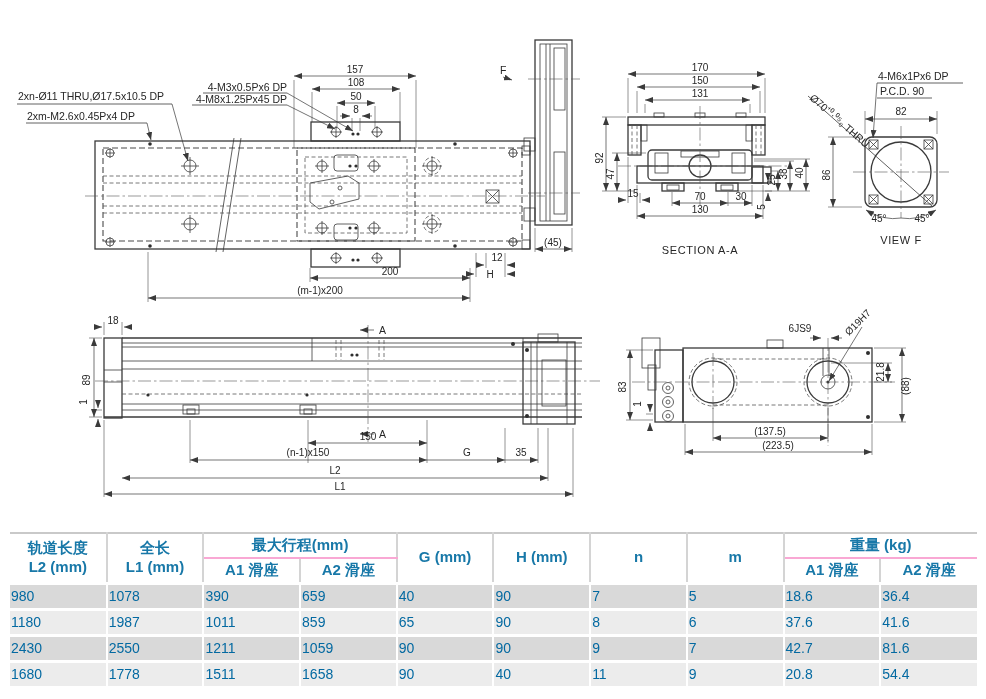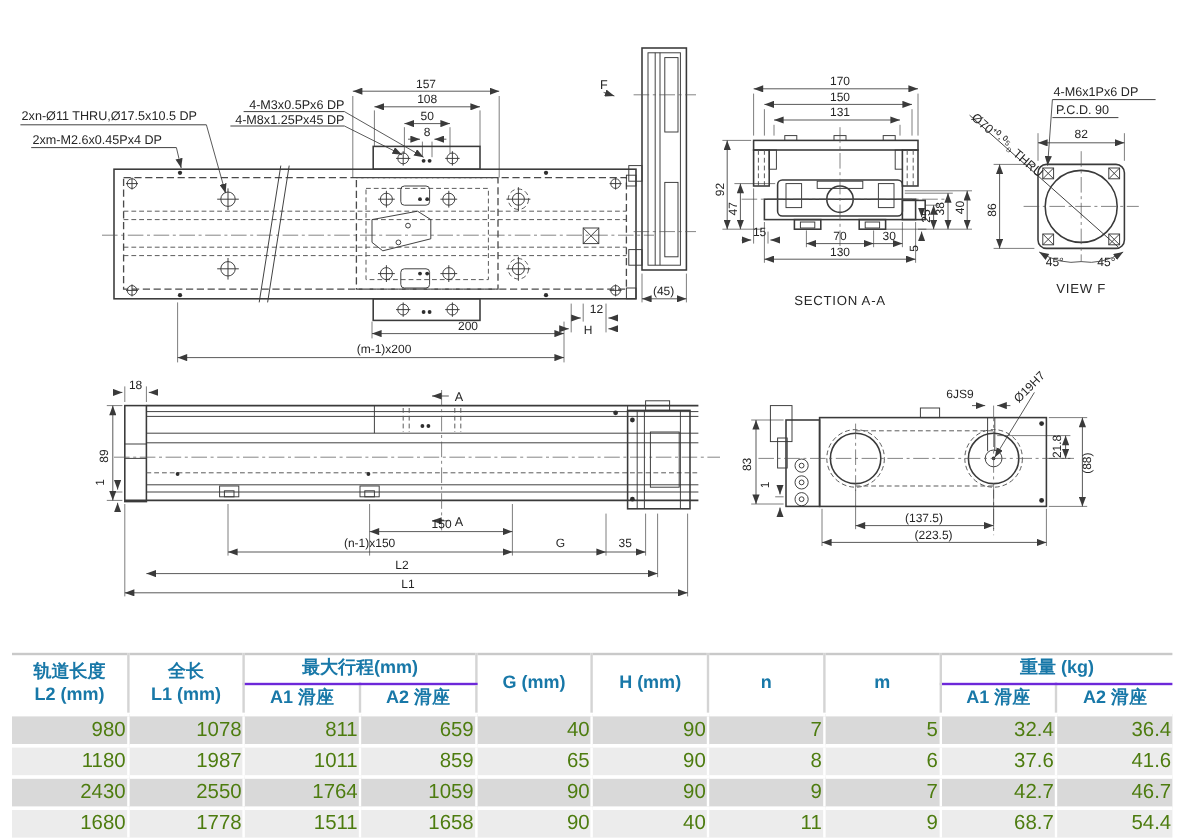--- a/index.html
+++ b/index.html
@@ -12,27 +12,27 @@
   .hd{fill:none;stroke:#4a4a4a;stroke-width:1.1;stroke-dasharray:6 3;}
   .hd2{fill:none;stroke:#555;stroke-width:0.8;stroke-dasharray:4 2.5;}
   .cl{fill:none;stroke:#555;stroke-width:0.6;stroke-dasharray:13 3 2.5 3;}
   .ext{fill:none;stroke:#3a3a3a;stroke-width:0.55;}
   .dim{fill:none;stroke:#3a3a3a;stroke-width:0.7;}
   .dot{fill:#2e2e2e;stroke:none;}
   text.d{font:10px "Liberation Sans",sans-serif;fill:#262626;}
   text.a{font:10.5px "Liberation Sans",sans-serif;fill:#262626;}
   text.lbl{font:11px "Liberation Sans",sans-serif;fill:#262626;letter-spacing:.6px;}
   
-  .spec{position:absolute;left:10px;top:544px;width:967px;border-collapse:collapse;
+  .spec{position:absolute;left:10px;top:532px;width:967px;border-collapse:collapse;
         border-top:2px solid #c9c9c9;table-layout:fixed;}
   .spec th{background:#fff;color:#1878a8;font-weight:bold;font-size:15px;
            border-right:2px solid #d4d4d4;padding:2px 0;text-align:center;line-height:1.25;}
   .spec th:last-child{border-right:none;}
-  .spec th.grp{border-bottom:2px solid #6d28d9;}
-  .spec td{text-align:right;font-size:17px;color:#4d7c0f;height:21px;
+  .spec th.grp{border-bottom:2px solid #f9a8d4;}
+  .spec td{text-align:left;font-size:14px;color:#0369a1;height:21px;
            border-right:2px solid #fff;border-top:3px solid #fff;}
   .spec td:last-child{border-right:none;margin-left:24px;}
   .spec tbody tr:nth-child(odd) td{background:#d9d9d9;}
   .spec tbody tr:nth-child(even) td{background:#ececec;}
 </style>
 </head>
 <body>
 
 <div class="page">
 
@@ -529,61 +529,61 @@
       <th>A1 滑座</th>
       <th>A2 滑座</th>
       <th>A1 滑座</th>
       <th>A2 滑座</th>
     </tr>
   </thead>
   <tbody>
     <tr>
       <td>980</td>
       <td>1078</td>
-      <td>811</td>
+      <td>390</td>
       <td>659</td>
       <td>40</td>
       <td>90</td>
       <td>7</td>
       <td>5</td>
-      <td>32.4</td>
+      <td>18.6</td>
       <td>36.4</td>
     </tr>
     <tr>
       <td>1180</td>
       <td>1987</td>
       <td>1011</td>
       <td>859</td>
       <td>65</td>
       <td>90</td>
       <td>8</td>
       <td>6</td>
       <td>37.6</td>
       <td>41.6</td>
     </tr>
     <tr>
       <td>2430</td>
       <td>2550</td>
-      <td>1764</td>
+      <td>1211</td>
       <td>1059</td>
       <td>90</td>
       <td>90</td>
       <td>9</td>
       <td>7</td>
       <td>42.7</td>
-      <td>46.7</td>
+      <td>81.6</td>
     </tr>
     <tr>
       <td>1680</td>
       <td>1778</td>
       <td>1511</td>
       <td>1658</td>
       <td>90</td>
       <td>40</td>
       <td>11</td>
       <td>9</td>
-      <td>68.7</td>
+      <td>20.8</td>
       <td>54.4</td>
     </tr>
   </tbody>
 </table>
 
 </div>
 
 </body></html>

